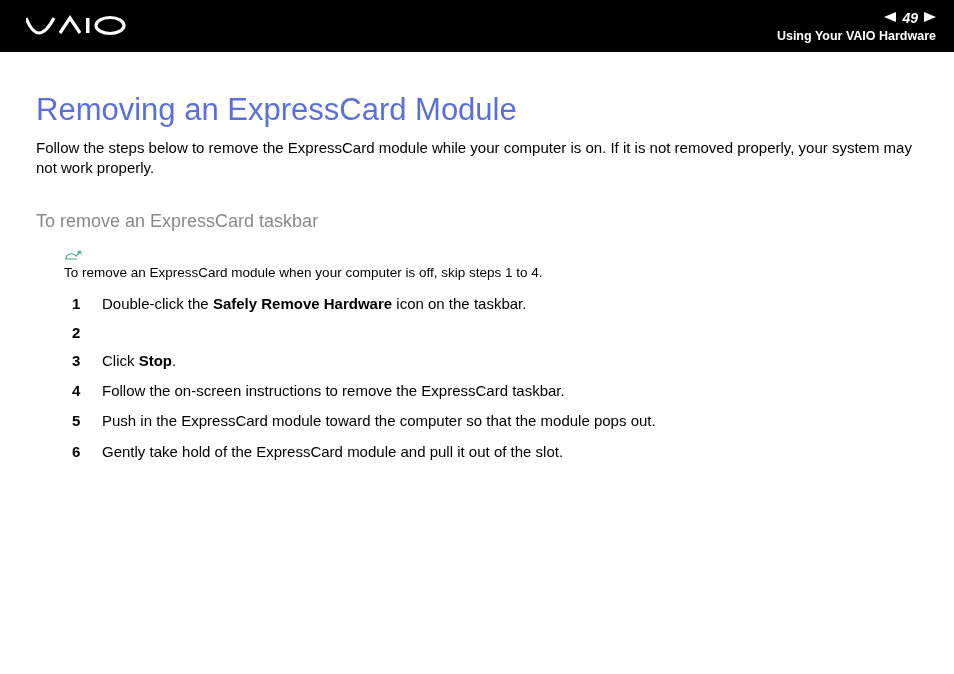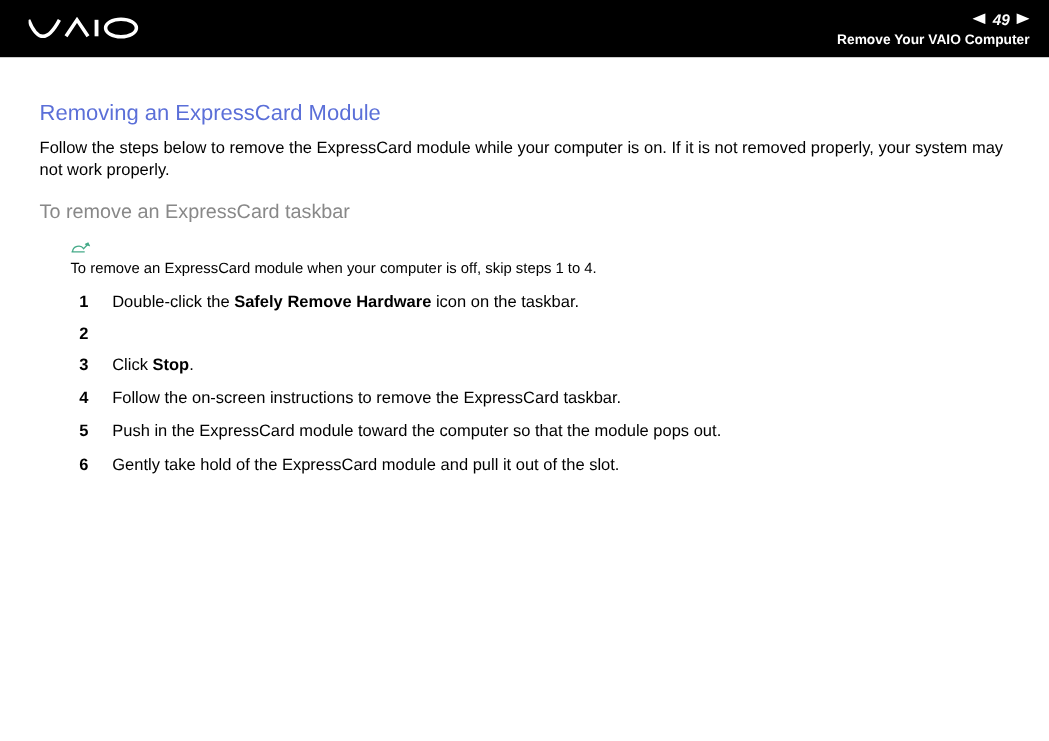--- a/index.html
+++ b/index.html
@@ -54,29 +54,29 @@
     .section-title {
       font-weight: bold;
       font-size: 12.5px;
       margin-top: 3px;
     }
     .content {
       padding: 40px 36px 0 36px;
     }
     .main-heading {
       color: #5b6fd8;
-      font-size: 20px;
+      font-size: 31px;
       font-weight: normal;
       margin-bottom: 10px;
     }
     .intro-text {
       font-size: 15px;
       line-height: 1.35;
       color: #000;
-      margin-bottom: 16px;
+      margin-bottom: 32px;
     }
     .sub-heading {
       color: #888;
       font-size: 18px;
       font-weight: normal;
       margin-bottom: 14px;
     }
     .note-block {
       display: flex;
       align-items: flex-start;
@@ -138,21 +138,21 @@
             <polygon points="12,0 12,10 0,5" fill="#fff"></polygon>
           </svg>
       </span>
       <span class="page-num">49</span>
       <span class="nav-arrow">
         <svg width="12" height="10" viewBox="0 0 12 10">
             <polygon points="0,0 0,10 12,5" fill="#fff"></polygon>
           </svg>
       </span>
     </div>
-    <div class="section-title">Remove Your VAIO Computer</div>
+    <div class="section-title">Using Your VAIO Hardware</div>
   </div>
 </div>
 
 <div class="content">
   <h1 class="main-heading">Removing an ExpressCard Module</h1>
   <p class="intro-text">Follow the steps below to remove the ExpressCard module while your computer is on. If it is not removed properly, your system may not work properly.</p>
   <h2 class="sub-heading">To remove an ExpressCard taskbar</h2>
 
   <div class="note-block">
     <span class="note-icon">

